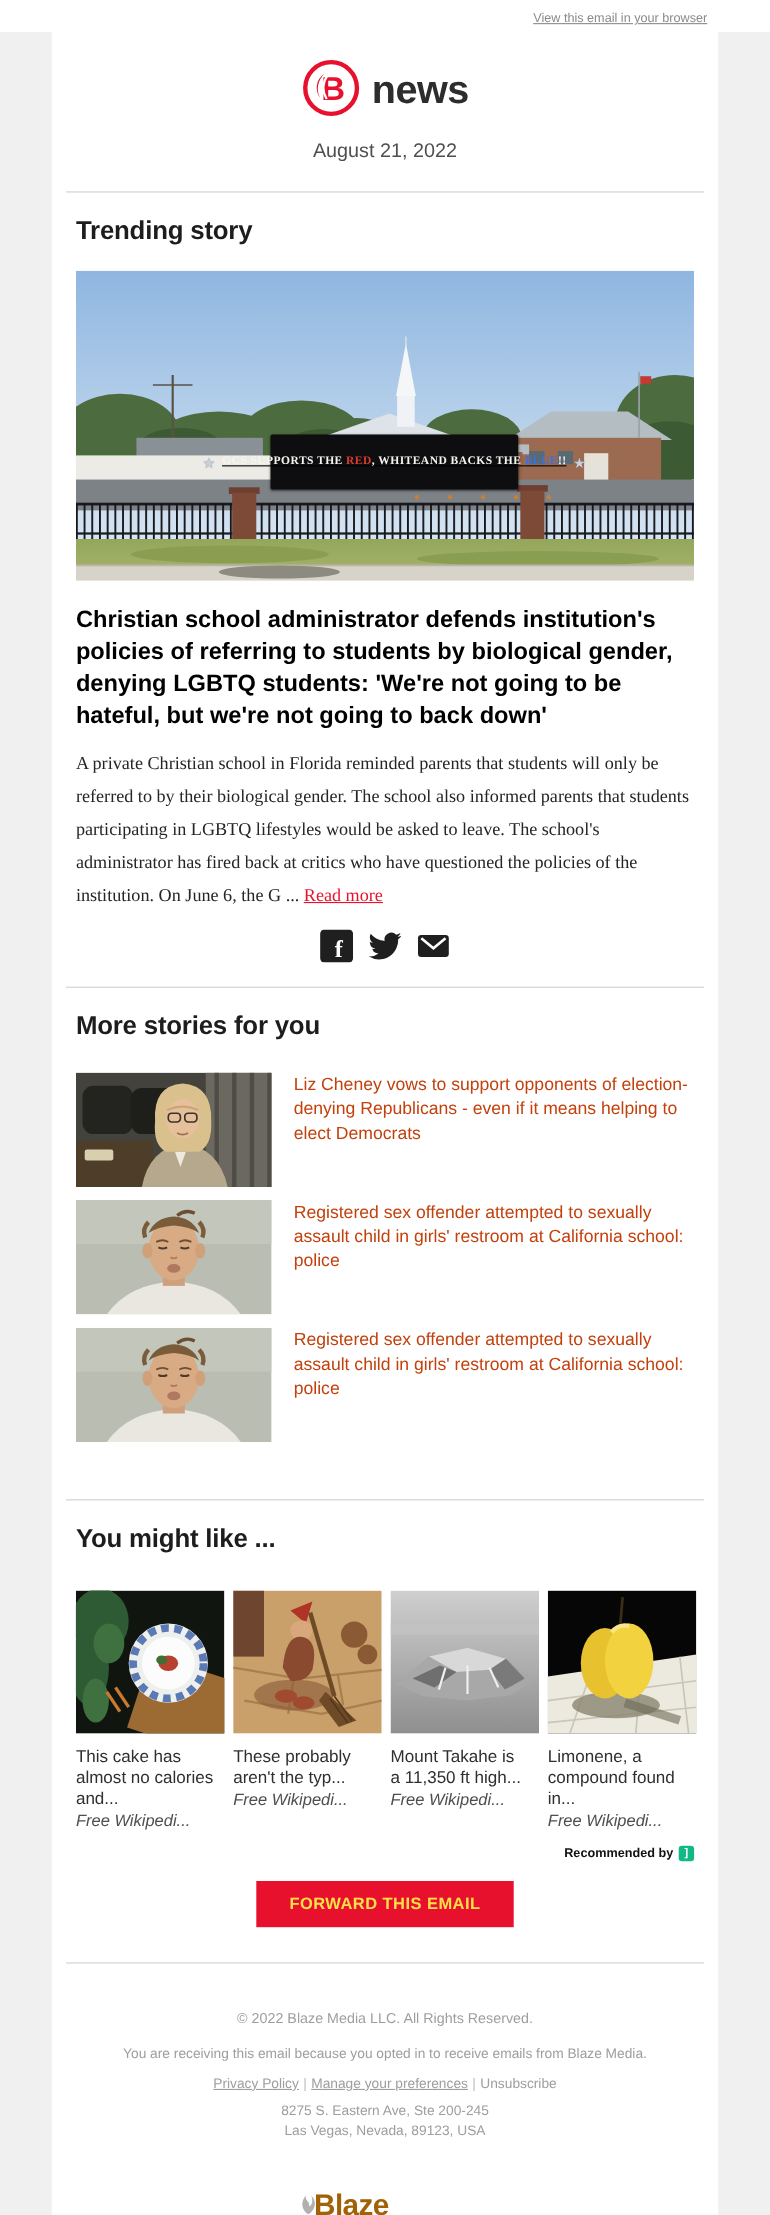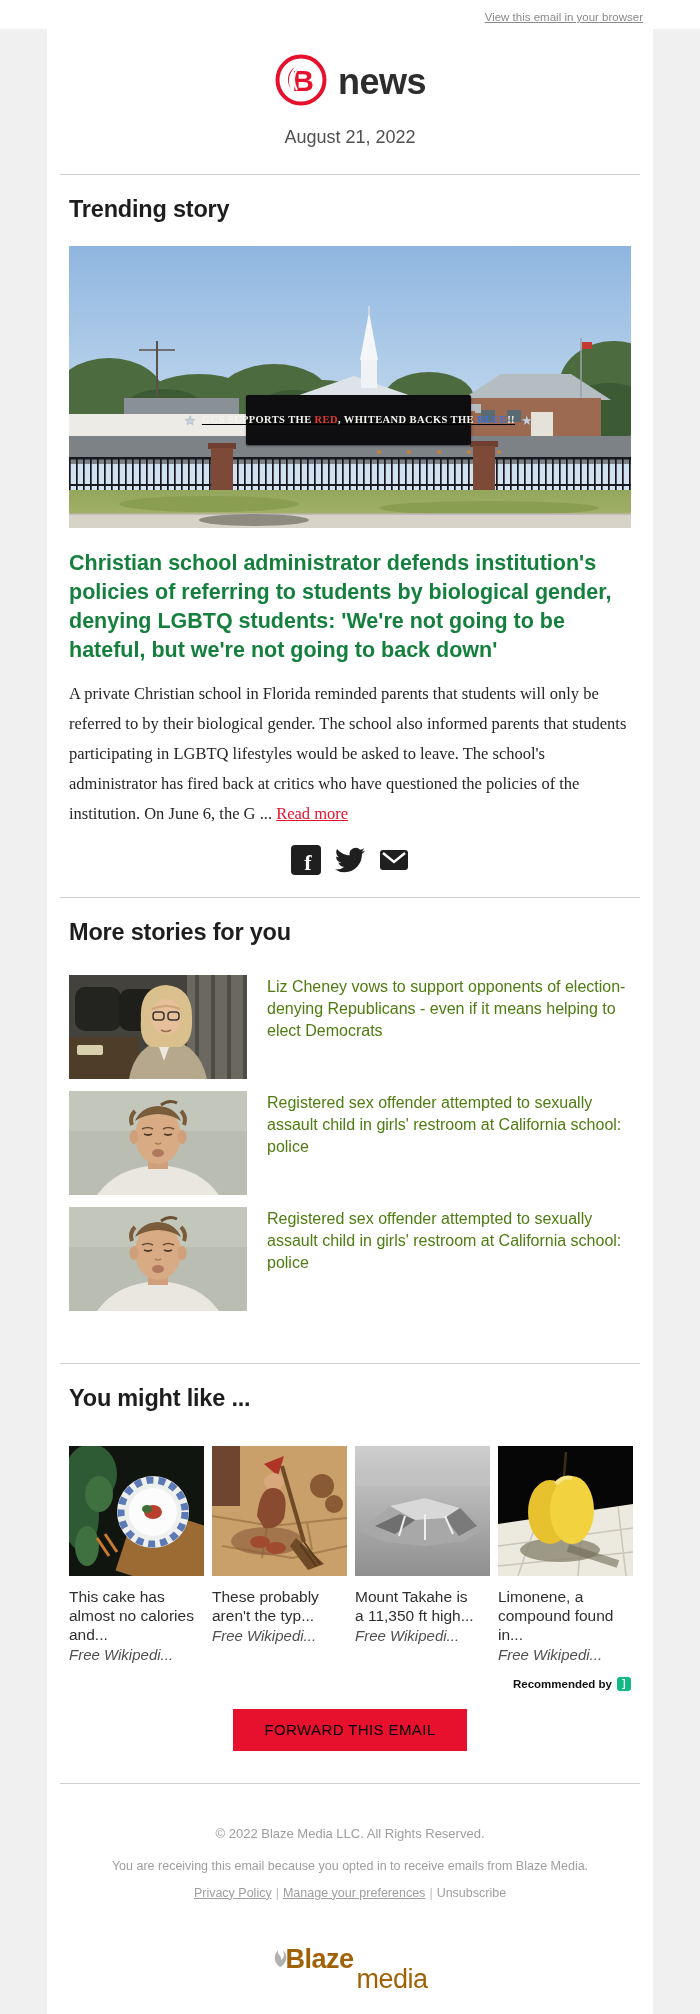--- a/index.html
+++ b/index.html
@@ -33,49 +33,49 @@
   }
   .photo-banner .star { color:#c9d2da; font-size:13px; text-shadow:0 0 1px #5a708a; flex:0 0 auto; }
   .banner-lines { display:flex; flex-direction:row; align-items:center; line-height:1.18;text-decoration:underline; }
   .banner-lines .bl { color:#f5f5f0; font-weight:bold; font-size:10.5px; letter-spacing:0.4px; white-space:nowrap; font-family:"Liberation Serif", serif; }
   .banner-lines .red { color:#e03b2e; }
   .banner-lines .blue { color:#3d6fe0; }
   .banner-sub { margin-top:2px; width:82%; height:3px;
     background:repeating-linear-gradient(90deg,#d8b93a 0 5px, transparent 5px 8px); }
 
   
-  .headline { font-size:21.5px; line-height:29px; font-weight:bold; color:#15803d; margin-top:21px; cursor:pointer; }
+  .headline { font-size:21.5px; line-height:29px; font-weight:bold; color:#000000; margin-top:21px; cursor:pointer; }
   .story-body { font-family:"Liberation Serif", serif; font-size:16.5px; line-height:30px; color:#252525; margin-top:14px; }
   .readmore { color:#e8112d; text-decoration:underline; cursor:pointer; }
   .social { display:flex; justify-content:center; gap:14px; margin-top:16px; margin-bottom:22px; }
   .social .sicon { width:30px; height:30px; cursor:pointer; }
 
   
   .stories { margin-top:29px; }
   .story-row { display:flex; gap:20px; margin-bottom:12px; cursor:pointer; }
   .story-thumb { width:178px; height:104px; flex:0 0 auto; overflow:hidden; }
   .story-thumb svg { display:block; }
-  .story-text { font-size:16px; line-height:1.38; color:#4d7c0f; padding-top:1px; }
+  .story-text { font-size:16px; line-height:1.38; color:#c2410c; padding-top:1px; }
 
   
   .cards { display:flex; gap:8px; margin-top:34px; }
   .ymal-card { width:135px; cursor:pointer; }
   .ymal-img { width:135px; height:130px; overflow:hidden; }
   .ymal-title { font-size:15.5px; line-height:1.22; color:#2f2f2f; margin-top:8px; padding-right:10px; }
   .ymal-src { font-size:15px; font-style:italic; color:#4f4f4f; margin-top:1px;
     white-space:nowrap; overflow:hidden; }
   .recommended { display:flex; justify-content:flex-end; align-items:center; gap:5px; margin-top:14px; }
   .recommended .rec-label { font-size:11.5px; font-weight:bold; color:#111; }
   .rec-badge { width:14px; height:14px; background:#12b886; border-radius:3px; color:#fff;
     font-size:10px; font-weight:bold; display:flex; align-items:center; justify-content:center; cursor:pointer; }
 
   
   .forward-btn { display:block; width:234px; height:42px; margin:18px auto 32px auto;
-    background:#e8112d; border:none; color:#000000; font-family:"Liberation Sans",sans-serif;
-    font-size:15px; font-weight:normal; letter-spacing:0.4px; cursor:pointer; }
+    background:#e8112d; border:none; color:#fde047; font-family:"Liberation Sans",sans-serif;
+    font-size:15px; font-weight:bold; letter-spacing:0.4px; cursor:pointer; }
 
   
   .footer { text-align:center; color:#9e9e9e; }
   .f-copy { font-size:13px; margin-top:42px; }
   .f-optin { font-size:12.5px; margin-top:18px; }
   .f-links { font-size:12.5px; margin-top:13px; }
   .f-links a { color:#9e9e9e; cursor:pointer; }
   .f-links .u { text-decoration:underline; }
   .f-links .sep { color:#bdbdbd; margin:0 4px; }
   .f-addr { font-size:12.5px; line-height:1.45; margin-top:9px; }
@@ -438,20 +438,24 @@
   <button class="forward-btn">FORWARD THIS EMAIL</button>
 
   <hr class="rule">
 
   <div class="footer">
     <div class="f-copy">© 2022 Blaze Media LLC. All Rights Reserved.</div>
     <div class="f-optin">You are receiving this email because you opted in to receive emails from Blaze Media.</div>
     <div class="f-links">
       <a class="u">Privacy Policy</a><span class="sep">|</span><a class="u">Manage your preferences</a><span class="sep">|</span><a>Unsubscribe</a>
     </div>
+    <div class="f-addr">
+      <div>8275 S. Eastern Ave, Ste 200-245</div>
+      <div>Las Vegas, Nevada, 89123, USA</div>
+    </div>
     <div class="f-logo">
       <span style="margin-right:-3px">
         <svg width="16" height="22" viewBox="0 0 16 22">
             <path d="M8 21 C 2 17 1 10 6 4 C 5 9 10 9 9 14 C 13 12 12 7 11 4 C 16 9 15 16 10 20 Z" fill="#b1b1b1"></path>
           </svg>
       </span>
       <span class="b1">Blaze</span>
       <span class="b2">media</span>
     </div>
   </div>

